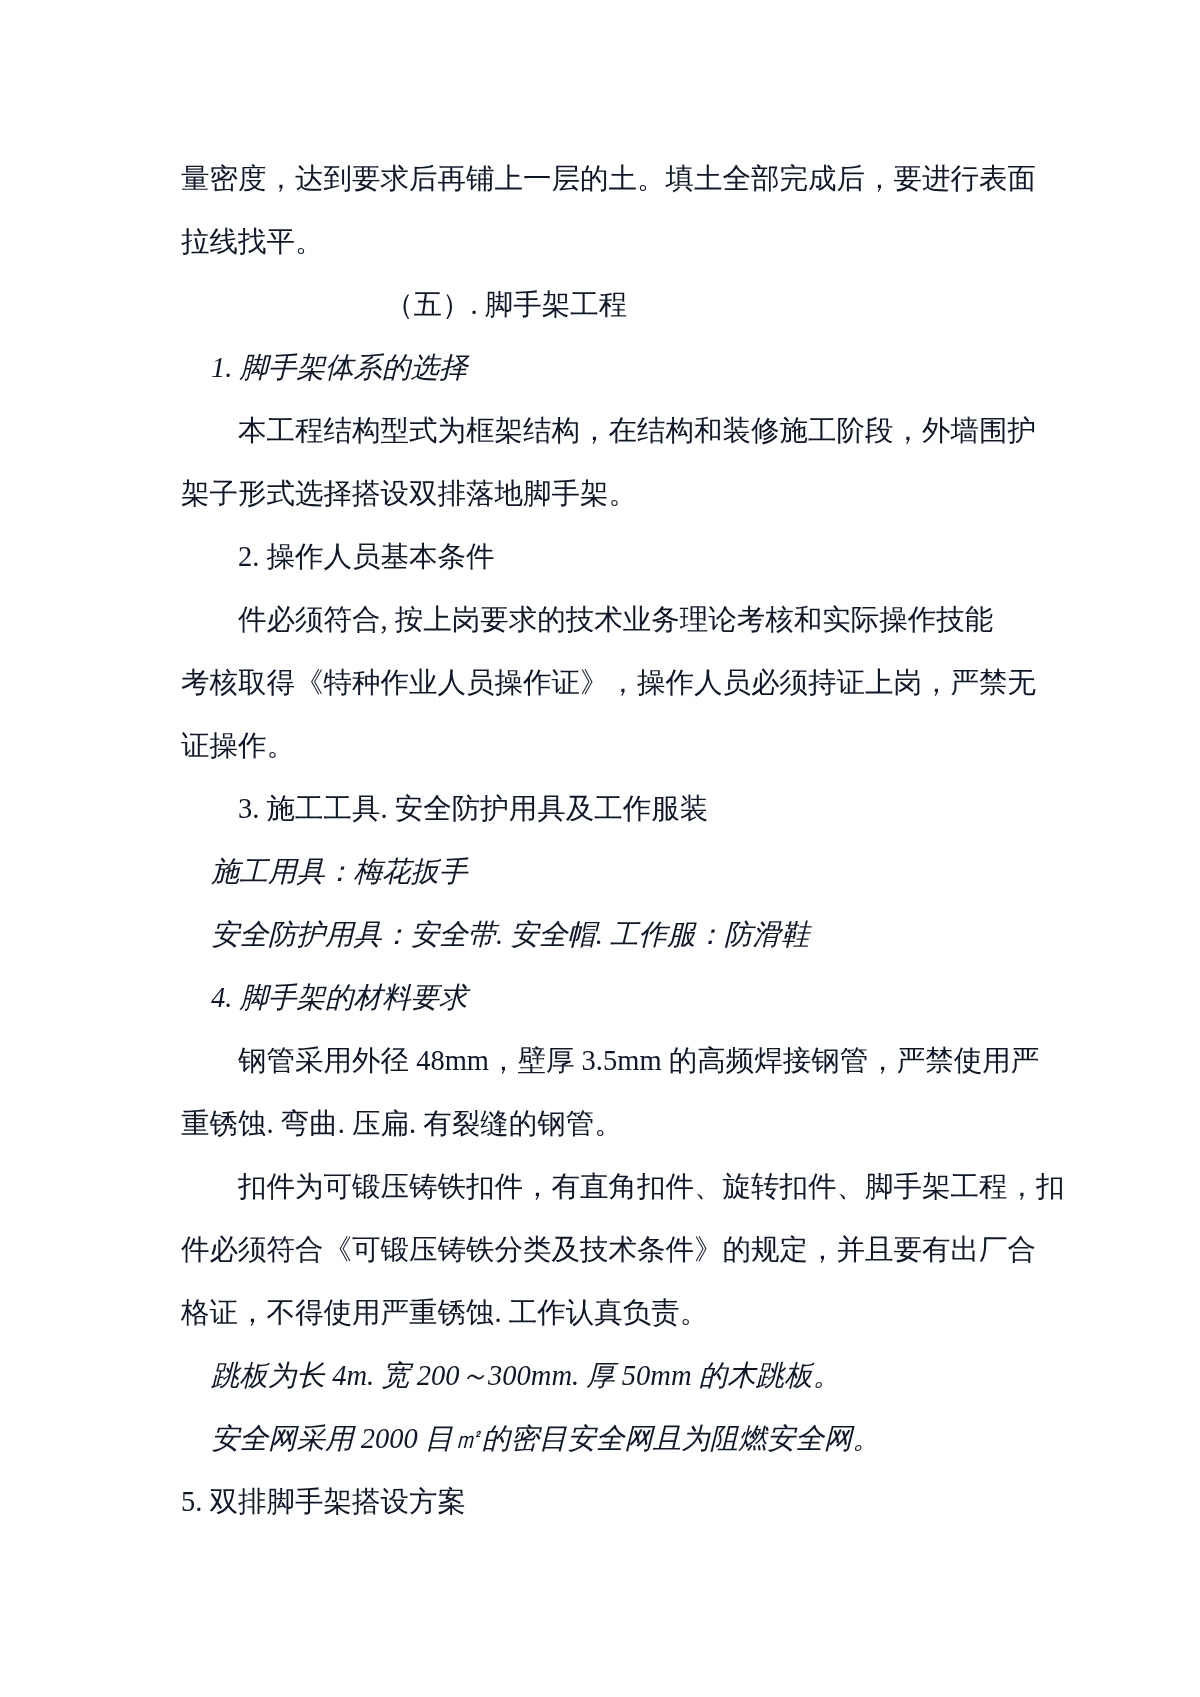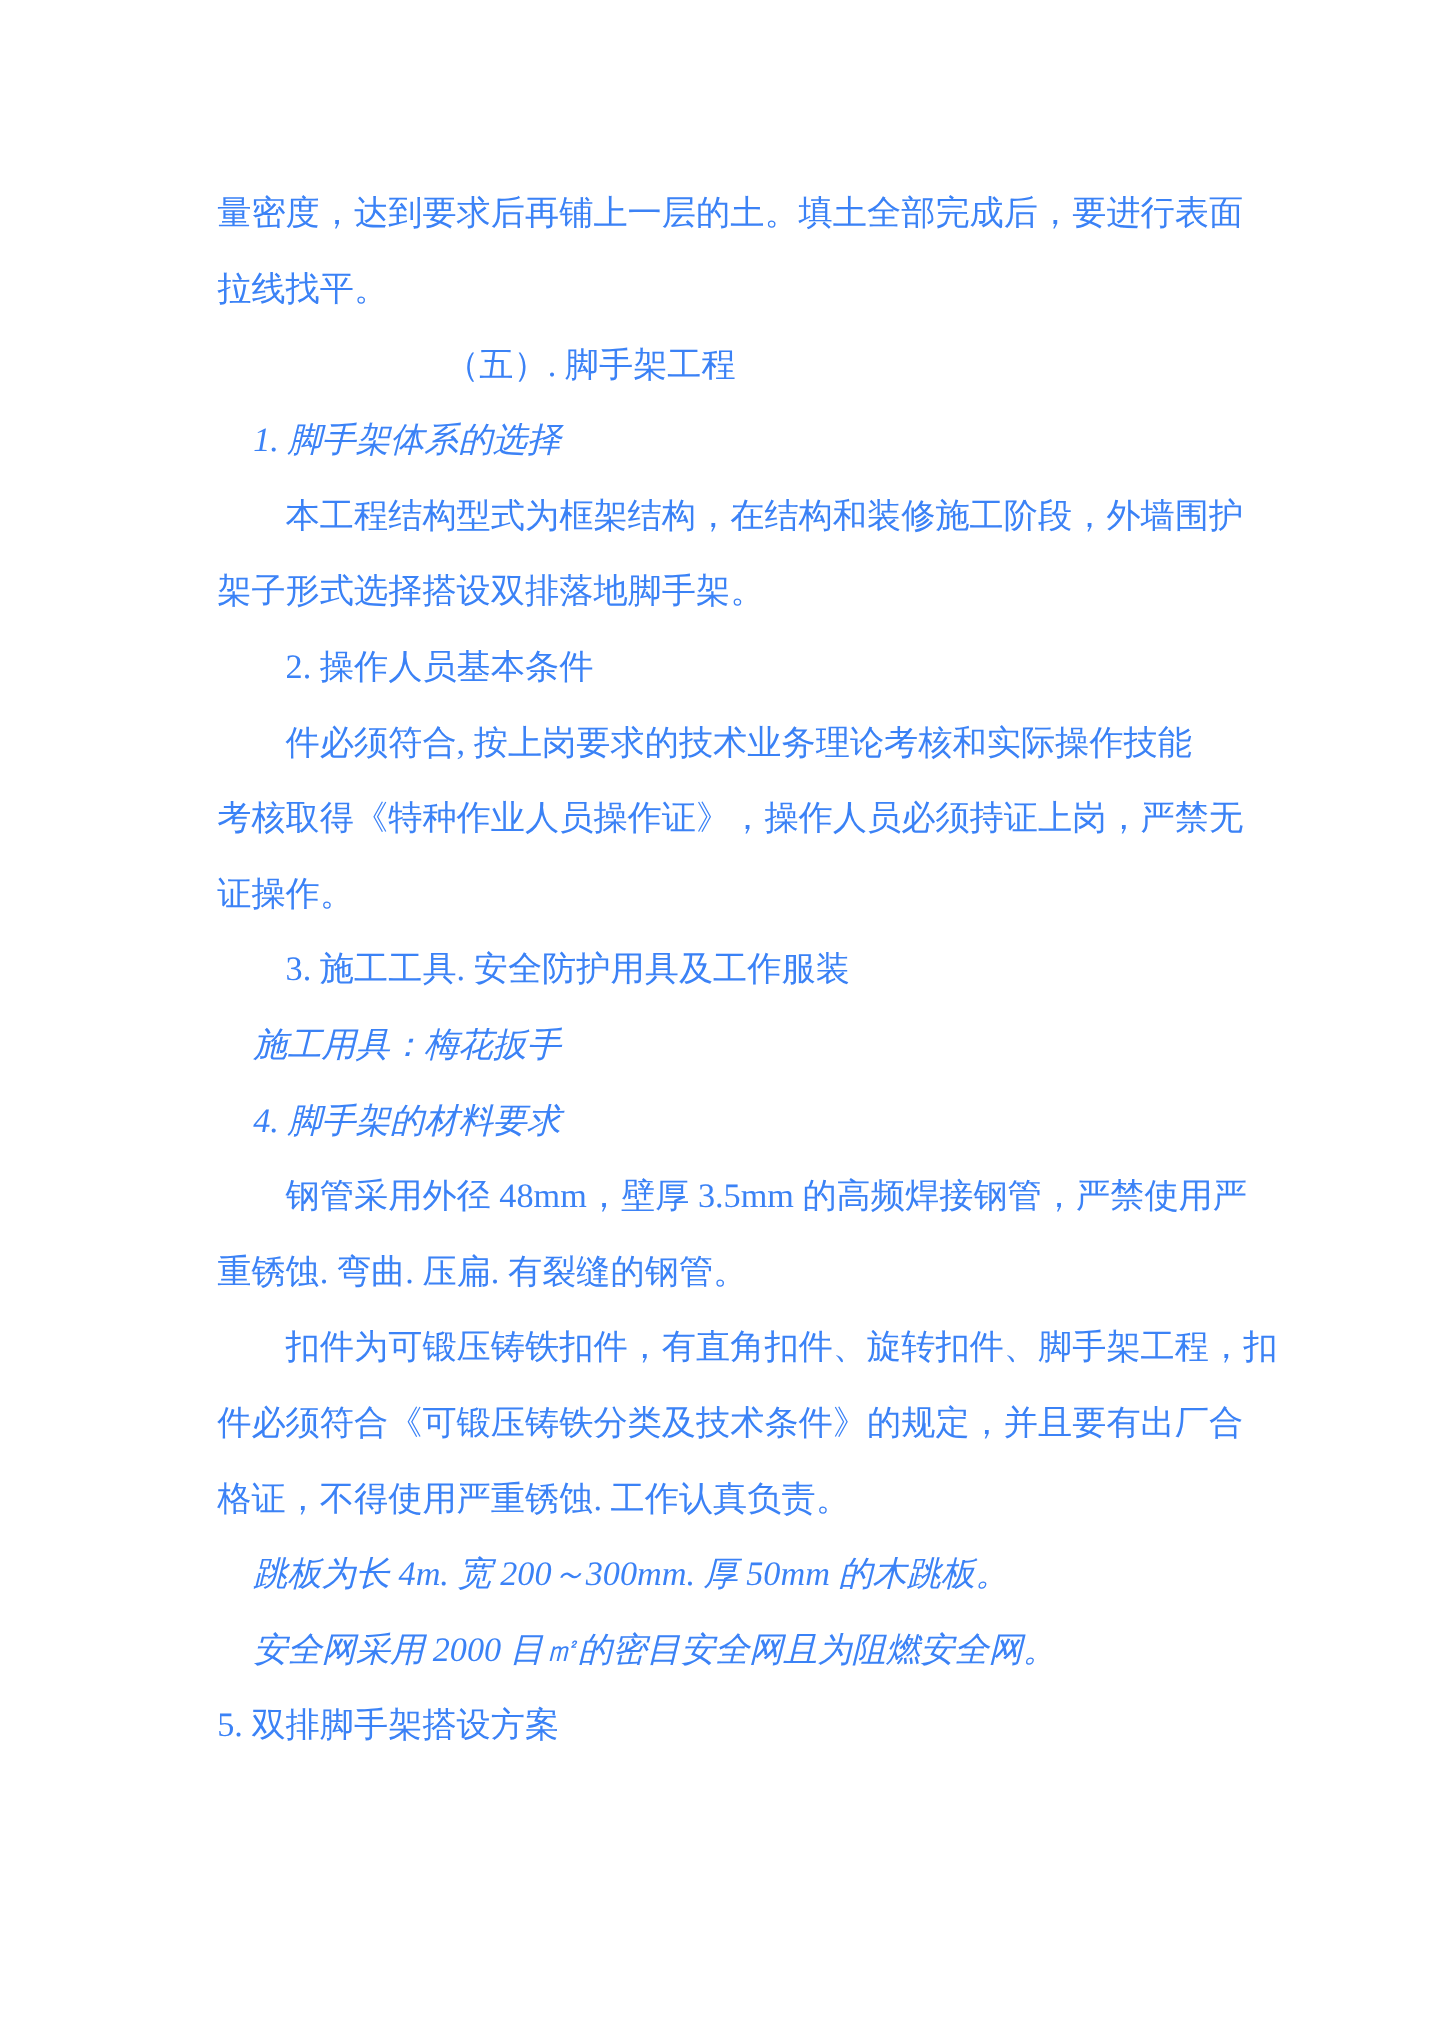--- a/index.html
+++ b/index.html
@@ -10,40 +10,40 @@
     width: 1200px;
     height: 1697px;
     background: #ffffff;
     overflow: hidden;
   }
   .page {
     position: relative;
     width: 1200px;
     height: 1697px;
     background: #ffffff;
-    color: #3b82f6;
+    color: #0f172a;
     font-family: "Liberation Serif", "DejaVu Serif", serif;
     font-size: 28.5px;
   }
   .content {
     position: absolute;
     left: 0;
     top: 147px;
     width: 1200px;
   }
   .line {
     height: 63px;
     line-height: 63px;
     white-space: nowrap;
     margin-left: 181px;
   }
   .line.indent-1 { margin-left: 211px; font-style: italic; }
   .line.indent-2 { margin-left: 238px; }
   .line.center {
-    margin-left: 0;
+    margin-left: 14px;
     width: 984px;
     text-align: center;
   }
 </style>
 </head>
 <body>
 
 <div class="page">
   <div class="content">
       <div class="line">量密度，达到要求后再铺上一层的土。填土全部完成后，要进行表面</div>
@@ -51,20 +51,21 @@
       <div class="line center">（五）. 脚手架工程</div>
       <div class="line indent-1">1. 脚手架体系的选择</div>
       <div class="line indent-2">本工程结构型式为框架结构，在结构和装修施工阶段，外墙围护</div>
       <div class="line">架子形式选择搭设双排落地脚手架。</div>
       <div class="line indent-2">2. 操作人员基本条件</div>
       <div class="line indent-2">件必须符合, 按上岗要求的技术业务理论考核和实际操作技能</div>
       <div class="line">考核取得《特种作业人员操作证》，操作人员必须持证上岗，严禁无</div>
       <div class="line">证操作。</div>
       <div class="line indent-2">3. 施工工具. 安全防护用具及工作服装</div>
       <div class="line indent-1">施工用具：梅花扳手</div>
+      <div class="line indent-1">安全防护用具：安全带. 安全帽. 工作服：防滑鞋</div>
       <div class="line indent-1">4. 脚手架的材料要求</div>
       <div class="line indent-2">钢管采用外径 48mm，壁厚 3.5mm 的高频焊接钢管，严禁使用严</div>
       <div class="line">重锈蚀. 弯曲. 压扁. 有裂缝的钢管。</div>
       <div class="line indent-2">扣件为可锻压铸铁扣件，有直角扣件、旋转扣件、脚手架工程，扣</div>
       <div class="line">件必须符合《可锻压铸铁分类及技术条件》的规定，并且要有出厂合</div>
       <div class="line">格证，不得使用严重锈蚀. 工作认真负责。</div>
       <div class="line indent-1">跳板为长 4m. 宽 200～300mm. 厚 50mm 的木跳板。</div>
       <div class="line indent-1">安全网采用 2000 目㎡的密目安全网且为阻燃安全网。</div>
       <div class="line">5. 双排脚手架搭设方案</div>
     </div>

